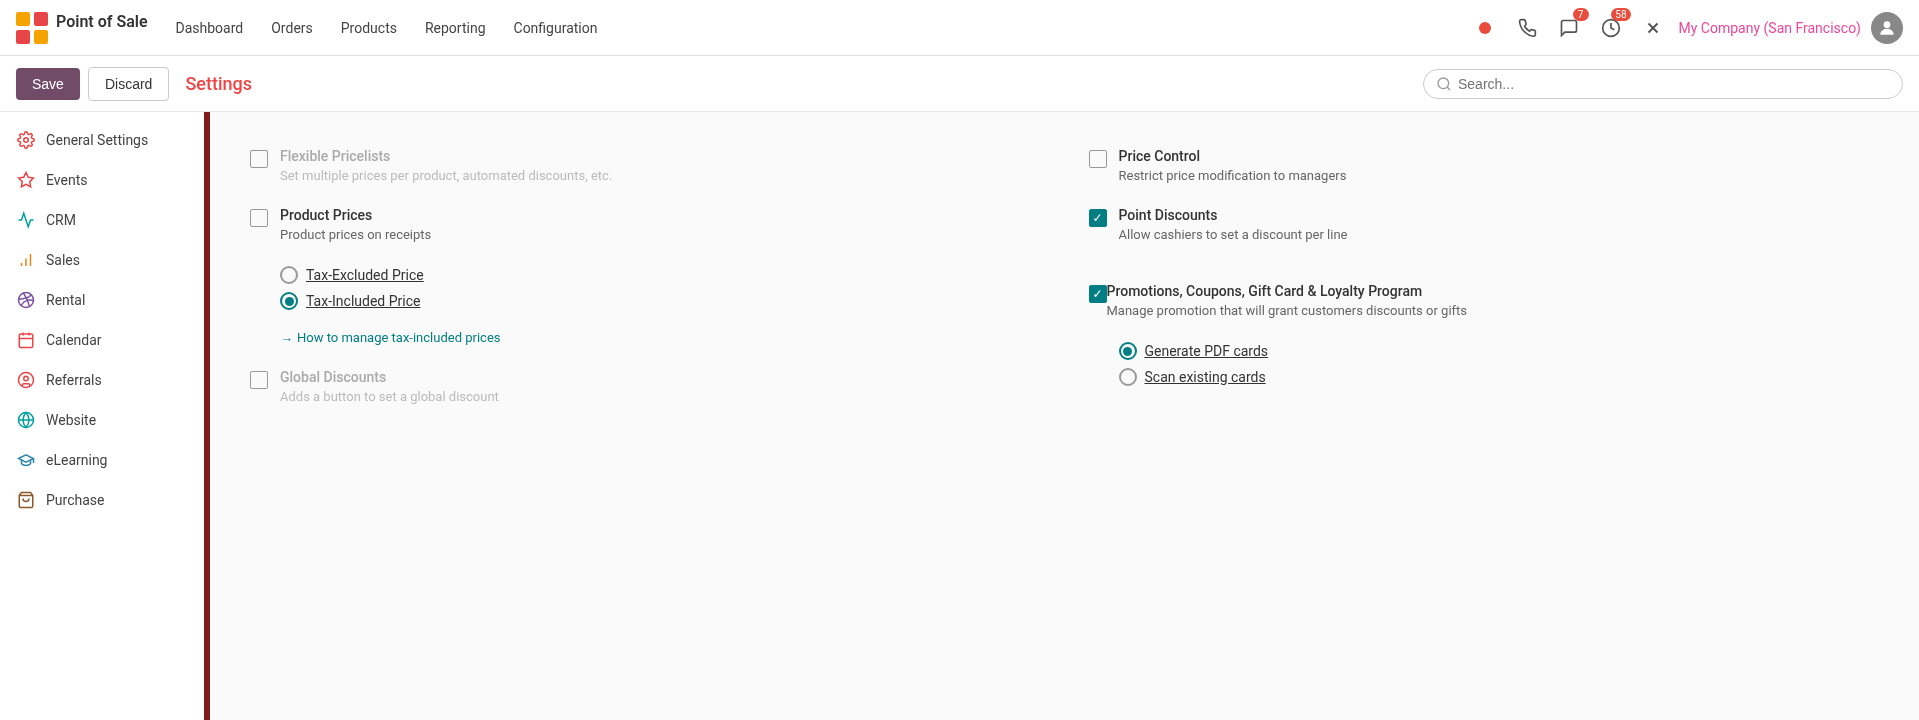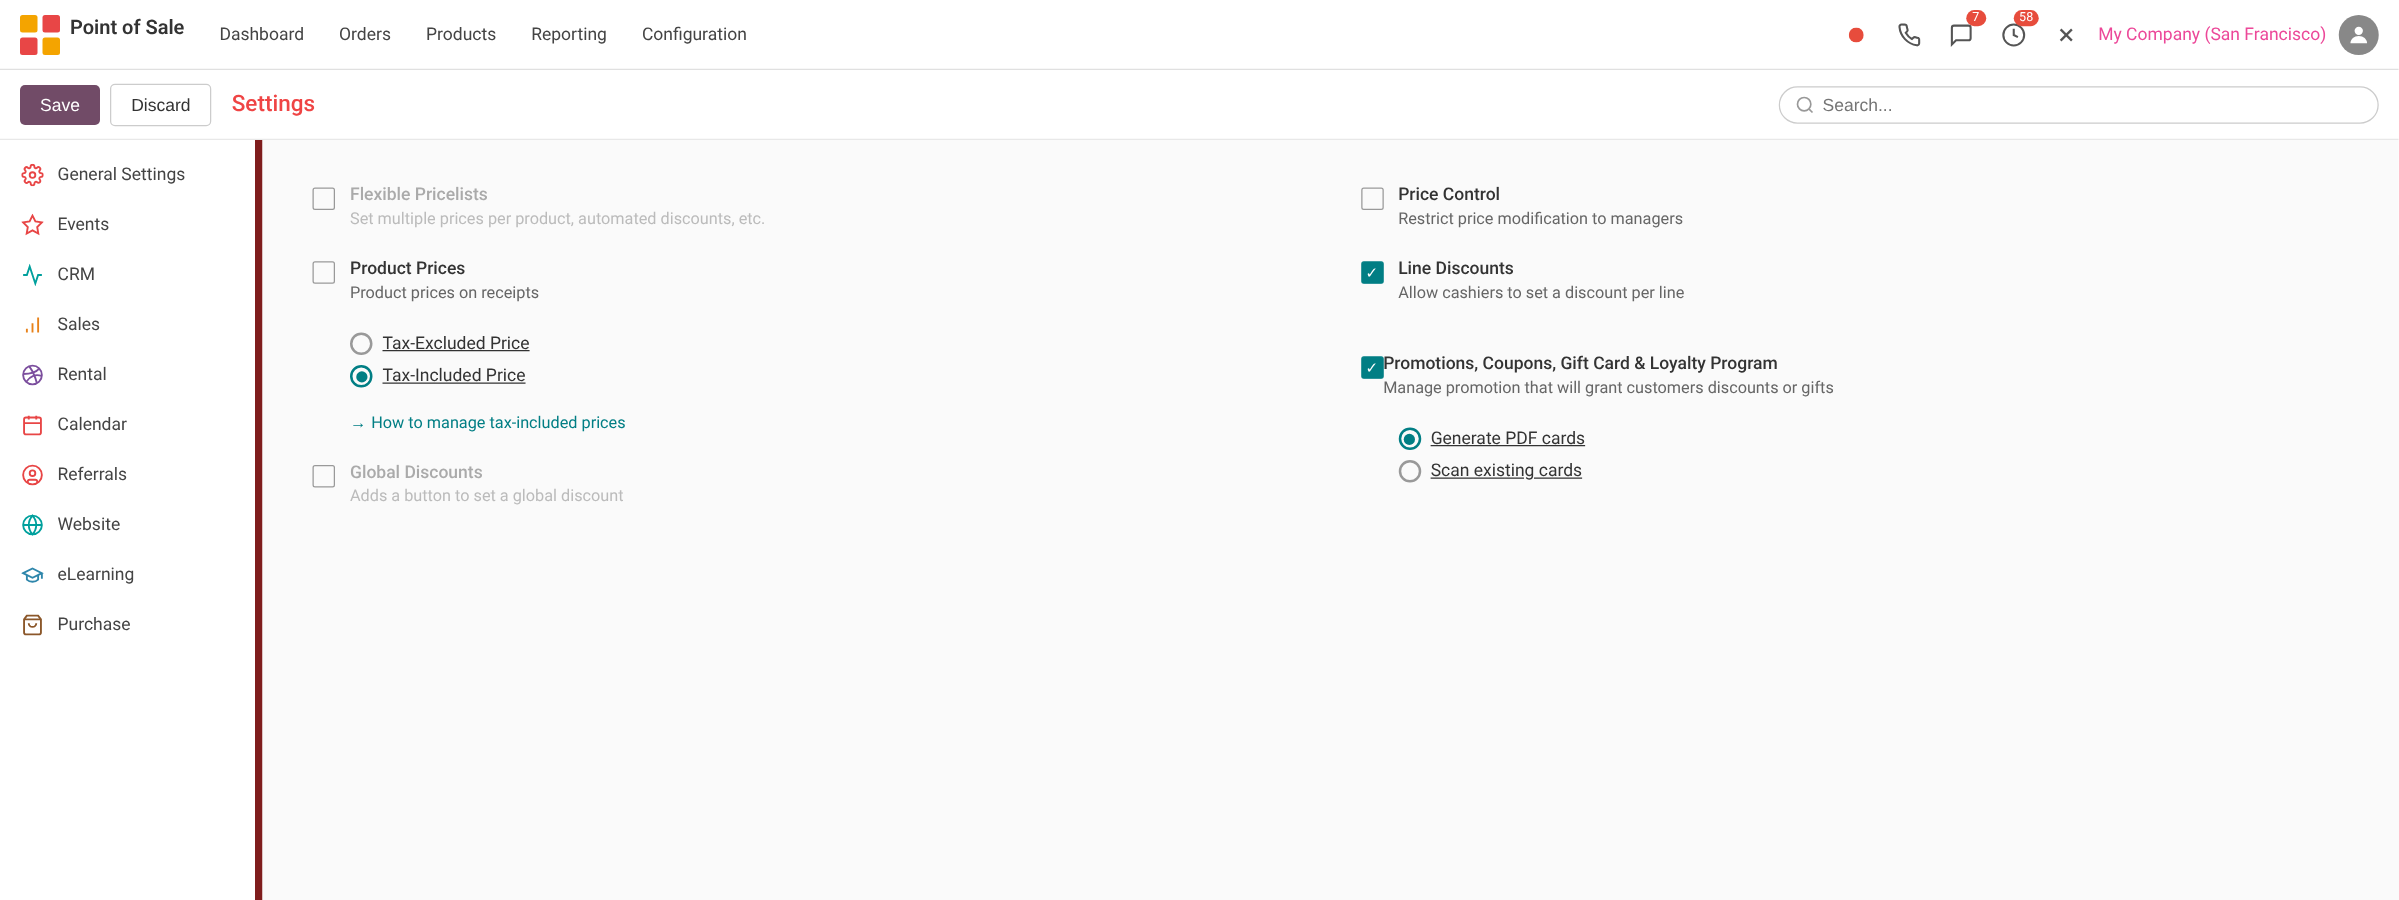--- a/index.html
+++ b/index.html
@@ -339,21 +339,21 @@
           <div class="setting-checkbox"></div>
           <div class="setting-info">
             <div class="setting-title">Price Control</div>
             <div class="setting-desc">Restrict price modification to managers</div>
           </div>
         </div>
 
         <div class="setting-item">
           <div class="setting-checkbox checked"></div>
           <div class="setting-info">
-            <div class="setting-title">Line Discounts</div>
+            <div class="setting-title">Point Discounts</div>
             <div class="setting-desc">Allow cashiers to set a discount per line</div>
           </div>
         </div>
 
         <div class="setting-item" style="flex-direction: column; align-items: flex-start;">
           <div style="display:flex; gap:0; align-items:flex-start; width:100%;margin-top:17px;">
             <div class="setting-checkbox checked"></div>
             <div class="setting-info">
               <div class="setting-title">Promotions, Coupons, Gift Card &amp; Loyalty Program</div>
               <div class="setting-desc">Manage promotion that will grant customers discounts or gifts</div>

